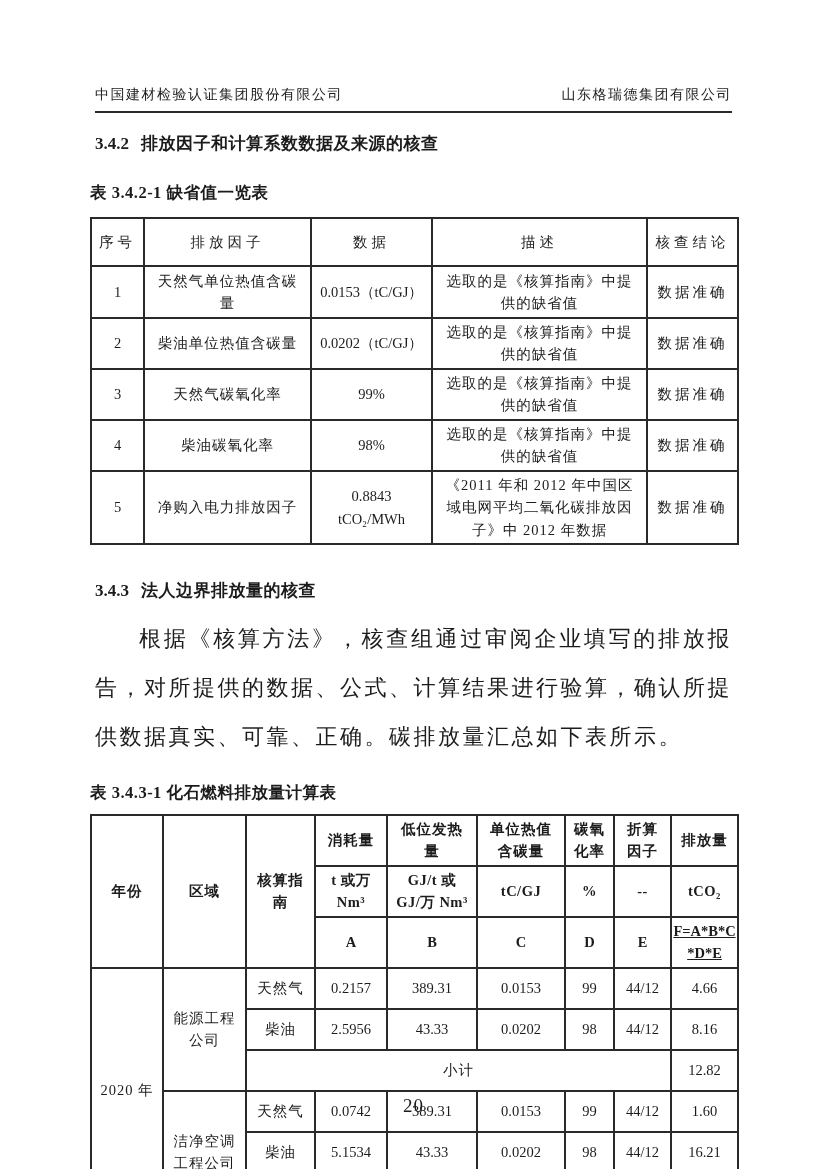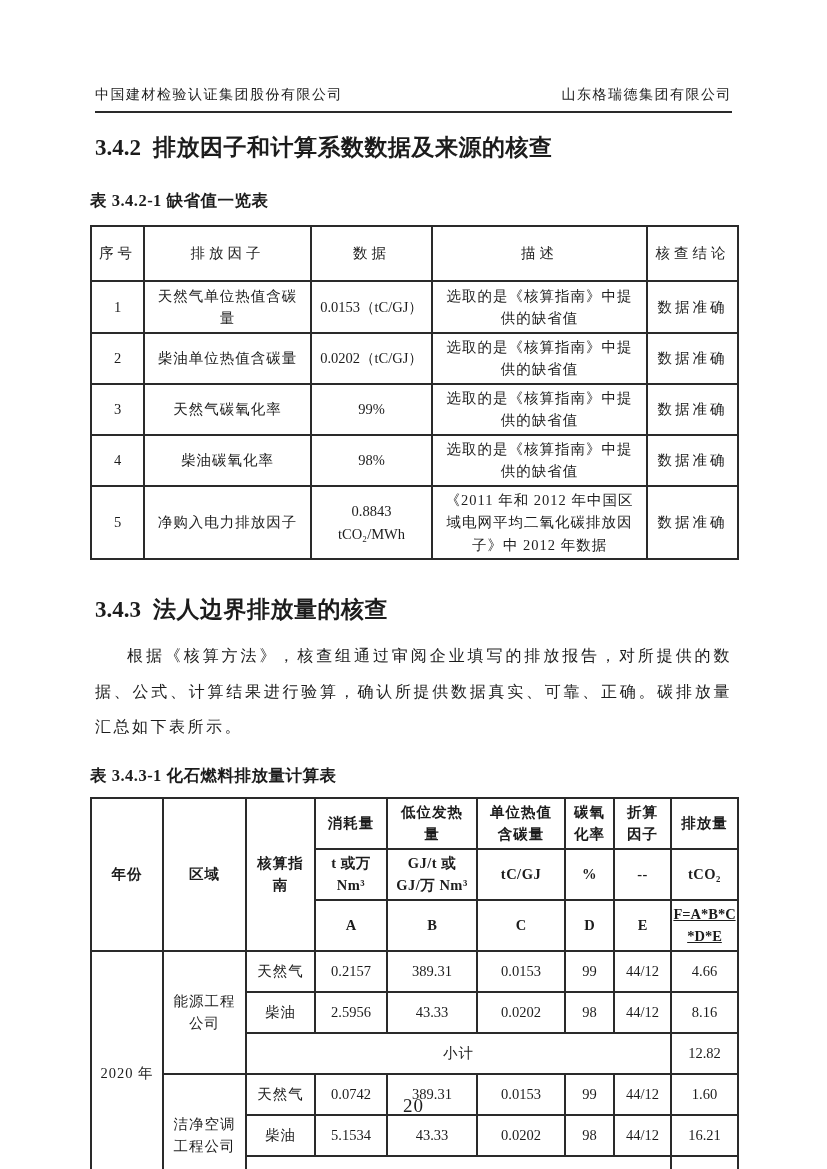--- a/index.html
+++ b/index.html
@@ -17,21 +17,21 @@
 
   
   .hdr {
     display:flex; justify-content:space-between; align-items:flex-end;
     margin:0 5px; padding-top:86px; padding-bottom:7px;
     border-bottom:2px solid #2a2a2a;
     font-size:14px; letter-spacing:1.5px;
   }
 
   
-  h2 { font-size:23px; font-weight:bold; letter-spacing:0.5px; }
+  h2 { font-size:17px; font-weight:bold; letter-spacing:0.5px; }
   .h342 { margin:19px 5px 0; }
   .h343 { margin:34px 5px 0; }
   h2 .no { margin-right:12px; letter-spacing:0; }
 
   
   .tbl-title { font-weight:bold; font-size:16.5px; letter-spacing:0.5px; }
   .tt1 { margin-top:27px; }
   .tt2 { margin-top:20px; }
 
   
@@ -39,21 +39,21 @@
     border-collapse:collapse; table-layout:fixed;
     width:647px; margin-top:13px;
   }
   td, th {
     border:2px solid #2a2a2a;
     text-align:center; vertical-align:middle;
     font-size:14.5px; padding:2px 6px;
     letter-spacing:1px; line-height:1.55;
     overflow:hidden;
   }
-  .t1 th { font-weight:normal; height:55px; letter-spacing:4px; }
+  .t1 th { font-weight:normal; height:48px; letter-spacing:4px; }
   .t1 tbody tr:nth-child(1) td { height:52px; }
   .t1 tbody tr:nth-child(2) td { height:45px; }
   .t1 tbody tr:nth-child(3) td { height:46px; }
   .t1 tbody tr:nth-child(4) td { height:48px; }
   .t1 tbody tr:nth-child(5) td { height:69px; }
   .t1 td.num { letter-spacing:0; }
   .t1 td.nowrap { white-space:nowrap; padding:0 1px; letter-spacing:0; }
   .t1 td.sp { letter-spacing:3px; }
 
   .t2 { margin-top:10px; }
@@ -62,21 +62,21 @@
   .t2 tr.hr2 td { height:46px; }
   .t2 tr.hr3 td { height:38px; }
   .t2 tr.br td { height:41px; }
   .t2 td.num, .t2 td.sym { letter-spacing:0; }
   .t2 td.formula { letter-spacing:0; word-break:break-all; padding:2px 1px;text-decoration:underline; }
   .t2 td.unit { letter-spacing:0.5px; }
 
   
   p.body {
     margin:13px 5px 0;
-    font-size:16px; line-height:2.22;
+    font-size:22px; line-height:2.22;
     text-align:justify; text-indent:2em;
     letter-spacing:2.5px;
   }
 
   
   .pageno {
     position:absolute; left:0; right:0; top:1095px;
     text-align:center; font-size:19px; letter-spacing:1px;
   }
 </style>

